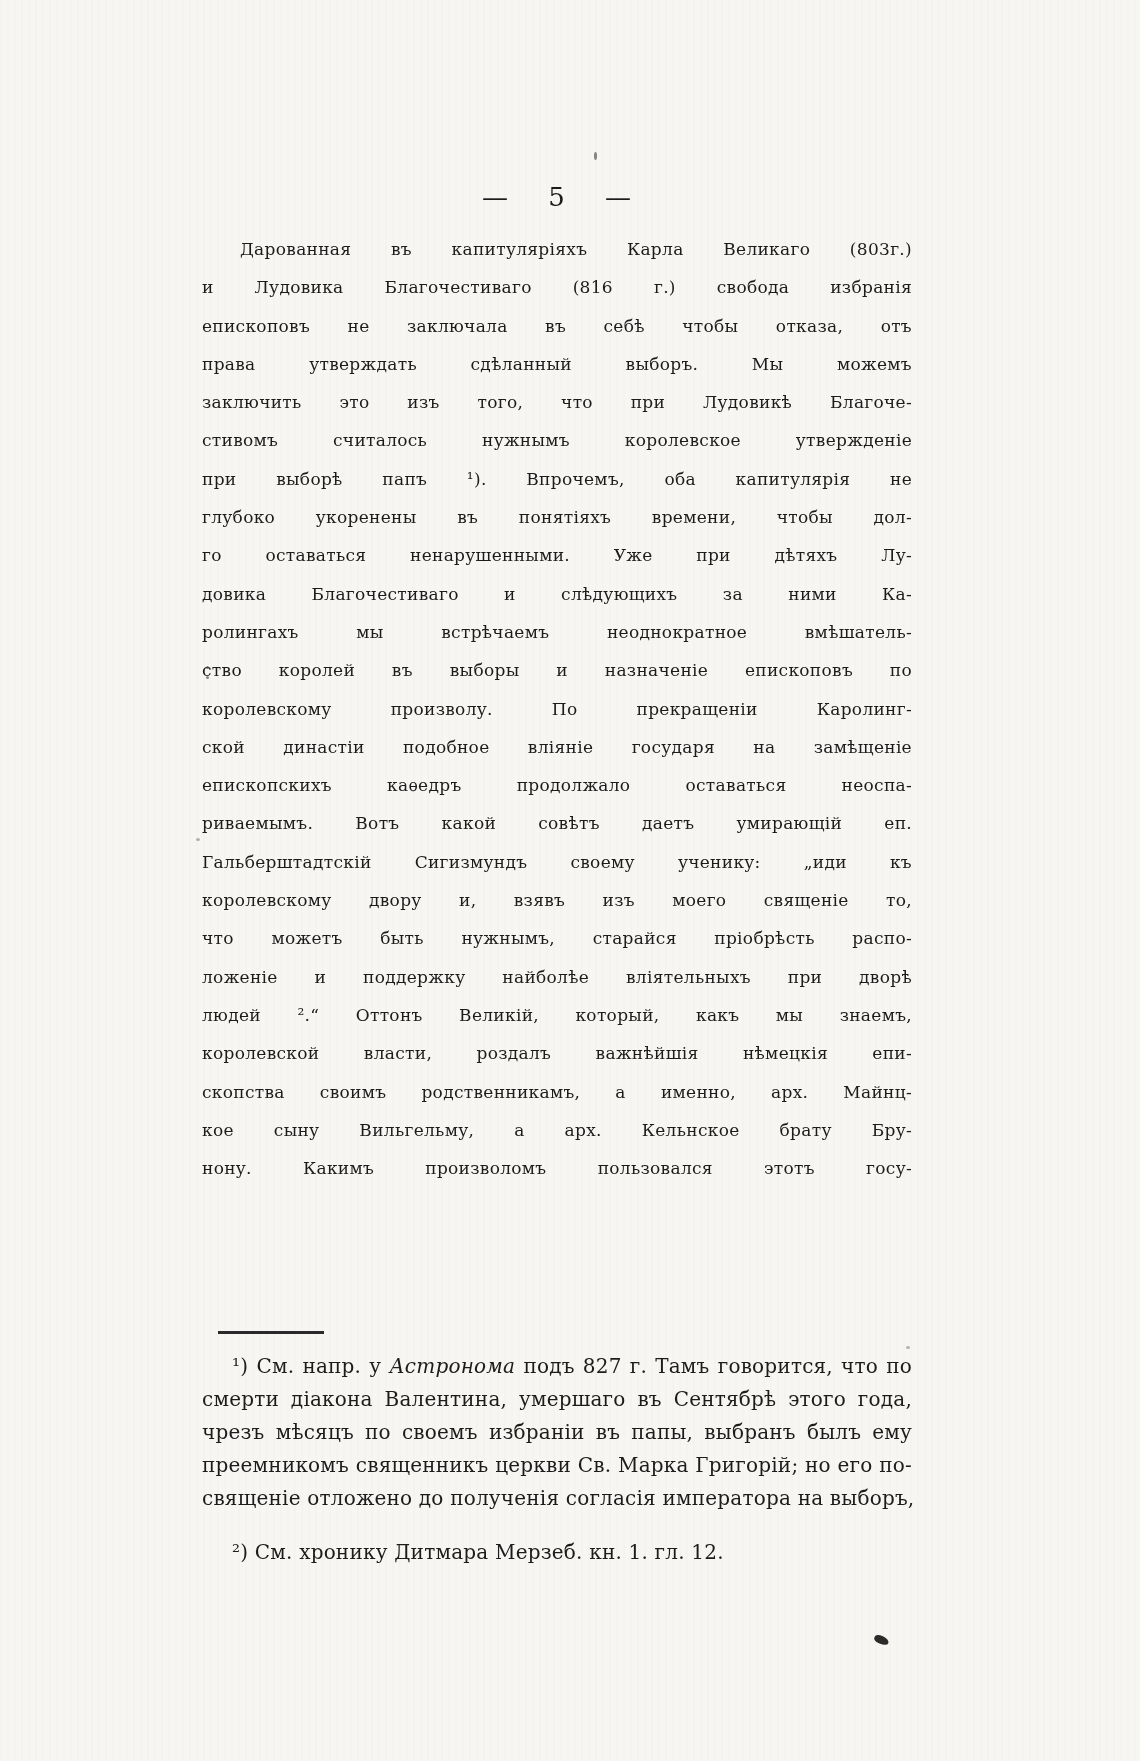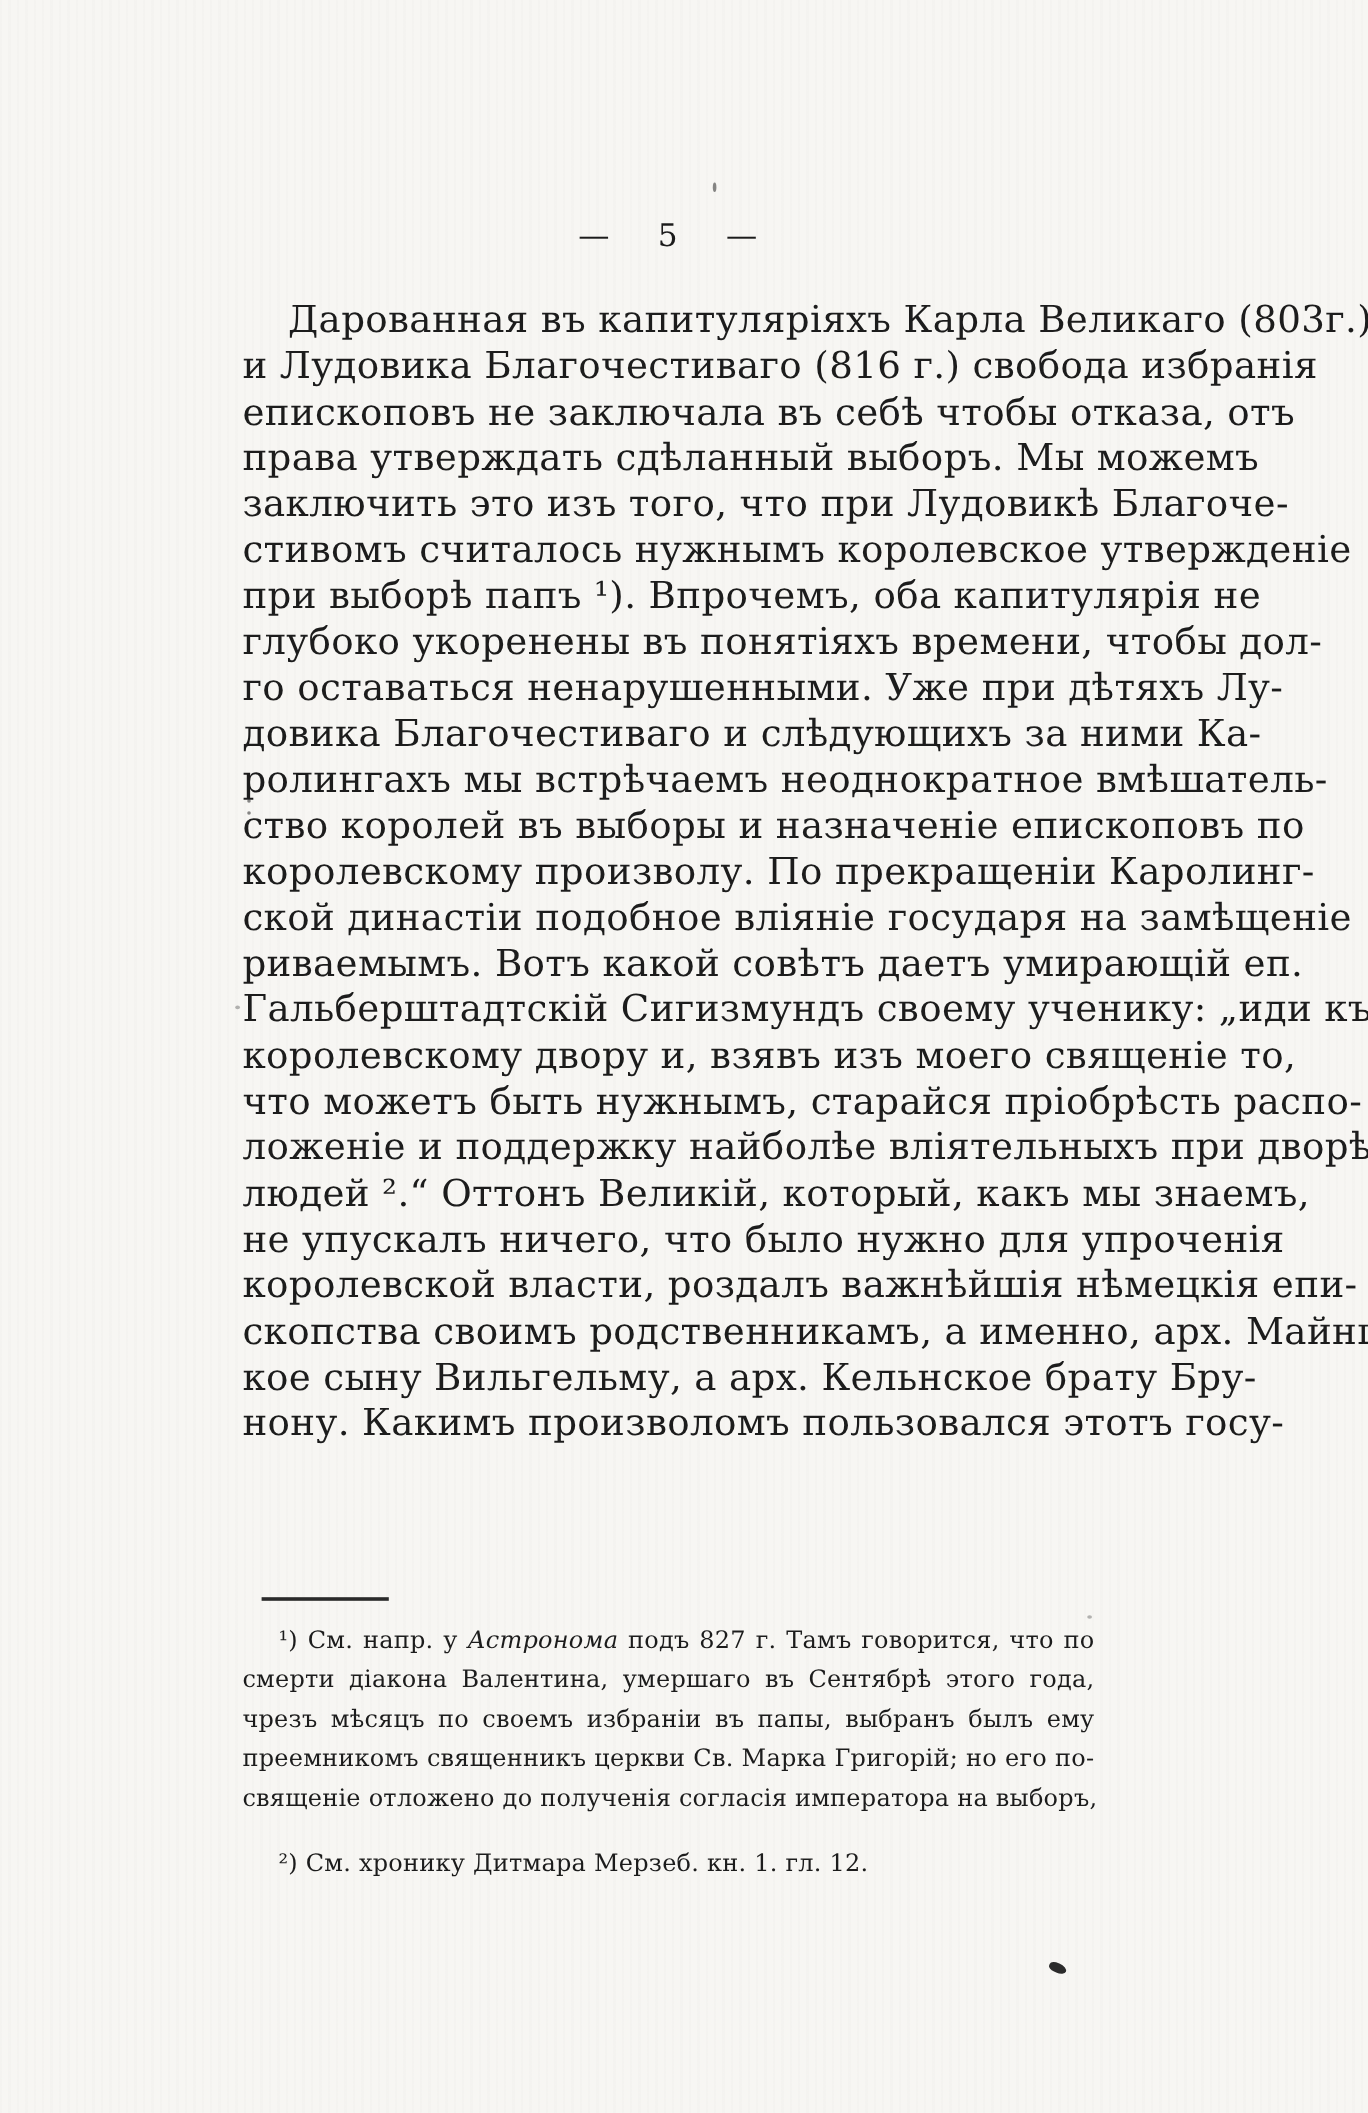--- a/index.html
+++ b/index.html
@@ -23,23 +23,23 @@
     width: 710px;
     text-align: center;
     font-size: 26px;
     line-height: 34px;
     word-spacing: 30px;
     letter-spacing: 1px;
   }
   .main-text {
     position: absolute;
     left: 202px;
-    top: 248px;
+    top: 230px;
     width: 710px;
-    font-size: 31px;
+    font-size: 17px;
     line-height: 38.3px;
     letter-spacing: 0.3px;
   }
   .line {
     text-align: justify;
     text-align-last: justify;
     white-space: nowrap;
   }
   .no-justify .line {
     text-align: left;
@@ -109,27 +109,27 @@
       <div class="line">заключить это изъ того, что при Лудовикѣ Благоче-</div>
       <div class="line">стивомъ считалось нужнымъ королевское утвержденіе</div>
       <div class="line">при выборѣ папъ ¹). Впрочемъ, оба капитулярія не</div>
       <div class="line">глубоко укоренены въ понятіяхъ времени, чтобы дол-</div>
       <div class="line">го оставаться ненарушенными. Уже при дѣтяхъ Лу-</div>
       <div class="line">довика Благочестиваго и слѣдующихъ за ними Ка-</div>
       <div class="line">ролингахъ мы встрѣчаемъ неоднократное вмѣшатель-</div>
       <div class="line">ство королей въ выборы и назначеніе епископовъ по</div>
       <div class="line">королевскому произволу. По прекращеніи Каролинг-</div>
       <div class="line">ской династіи подобное вліяніе государя на замѣщеніе</div>
+      <div class="line">епископскихъ каѳедръ продолжало оставаться неоспа-</div>
       <div class="line">риваемымъ. Вотъ какой совѣтъ даетъ умирающій еп.</div>
       <div class="line">Гальберштадтскій Сигизмундъ своему ученику: „иди къ</div>
       <div class="line">королевскому двору и, взявъ изъ моего священіе то,</div>
       <div class="line">что можетъ быть нужнымъ, старайся пріобрѣсть распо-</div>
       <div class="line">ложеніе и поддержку найболѣе вліятельныхъ при дворѣ</div>
       <div class="line">людей ².“ Оттонъ Великій, который, какъ мы знаемъ,</div>
-      <div class="line">не упускалъ ничего, что было нужно для упроченія</div>
       <div class="line">королевской власти, роздалъ важнѣйшія нѣмецкія епи-</div>
       <div class="line">скопства своимъ родственникамъ, а именно, арх. Майнц-</div>
       <div class="line">кое сыну Вильгельму, а арх. Кельнское брату Бру-</div>
       <div class="line">нону. Какимъ произволомъ пользовался этотъ госу-</div>
     </div>
 
   <div class="fn-rule"></div>
 
   <div class="footnotes">
     <div class="footnote footnote-1">

